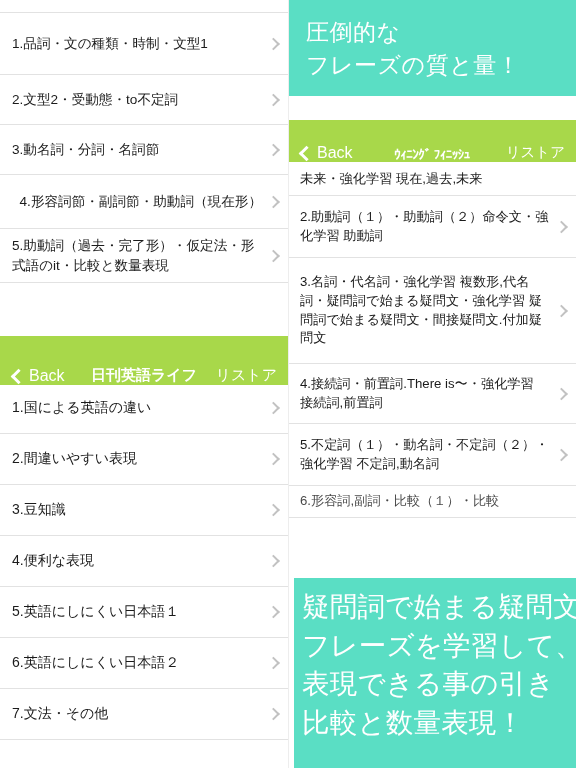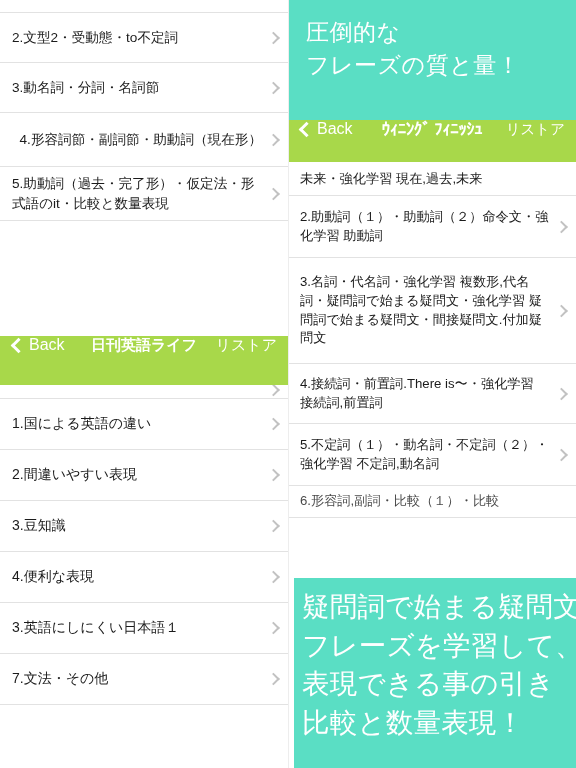--- a/index.html
+++ b/index.html
@@ -32,21 +32,21 @@
     width: 9px; height: 9px;
     border-right: 2px solid #c2c2c2;
     border-top: 2px solid #c2c2c2;
     transform-origin: center;
     transform: translateY(-50%) rotate(45deg);
   }
 
   
   .navbar {
     position: absolute; left: 0; width: 100%;
-    display: flex; align-items: flex-start;
+    display: flex; align-items: flex-end;
     color: #ffffff;
     z-index: 5;
   }
   .nav-back { display: flex; align-items: center; gap: 5px; }
   .nav-chev {
     width: 11px; height: 11px;
     border-left: 3px solid #fff;
     border-bottom: 3px solid #fff;
     transform: rotate(45deg);
     margin-left: 2px;
@@ -76,42 +76,42 @@
   #left-nav {
     top: 336px; height: 49px;
     background: #a8d84a;
     font-size: 15.5px;
     padding: 0 11px;
   }
   #left-nav .nav-title { font-size: 15px; font-weight: 600; }
   #left-nav .nav-right { font-size: 15px; }
   #left-nav .nav-back span { font-size: 16px; }
 
-  #left-bottom-list { position: absolute; left: 0; top: 382px; width: 288px; }
+  #left-bottom-list { position: absolute; left: 0; top: 366px; width: 288px; }
   #left-bottom-list .row { height: 51px; font-size: 14px; }
   #left-bottom-list .row.clipped { height: 17px; align-items: flex-start; overflow: hidden; }
   #left-bottom-list .row.clipped .row-text { margin-top: -16px; }
 
   
   #right-panel { left: 288px; top: 0; width: 288px; height: 768px; background:#fff; }
 
   #promo-top {
-    left: 0; top: 0; width: 288px; height: 120px;
+    left: 0; top: 0; width: 288px; height: 96px;
     background: #5adec4;
   }
   #promo-top .promo-inner { padding: 16px 0 0 18px; }
   #promo-top .promo-line { font-size: 23px; line-height: 1.45; letter-spacing: .5px; }
 
   #right-nav {
     top: 120px; height: 42px;
     background: #a8d84a;
     padding: 0 11px;
   }
   #right-nav .nav-back span { font-size: 16px; }
-  #right-nav .nav-title { font-size: 17px; font-weight: 700; letter-spacing: -0.5px; }
+  #right-nav .nav-title { font-size: 13px; font-weight: 700; letter-spacing: -0.5px; }
   #right-nav .nav-right { font-size: 14.5px; }
 
   #right-list { position: absolute; left: 0; top: 162px; width: 288px; }
   #right-list .row { font-size: 13.2px; padding: 0 26px 0 12px; }
   #right-list .row.clipped-top { height: 34px; align-items: flex-start; }
   #right-list .row.clipped-top .row-text { margin-top: 8px; }
   #right-list .row.h2 { height: 62px; }
   #right-list .row.h4 { height: 106px; }
   #right-list .row.h2b { height: 60px; }
   #right-list .row.h2c { height: 62px; justify-content: flex-end; }
@@ -133,20 +133,24 @@
 </head>
 <body>
 
 <div id="root">
 
   <div class="panel" id="left-panel">
 
     <div class="list" id="left-top-list">
       <div class="top-rule"></div>
 
+      <div class="row r1">
+        <span class="row-text">1.品詞・文の種類・時制・文型1</span>
+        <span class="chev"></span>
+      </div>
       <div class="row r2">
         <span class="row-text">2.文型2・受動態・to不定詞</span>
         <span class="chev"></span>
       </div>
       <div class="row r3">
         <span class="row-text">3.動名詞・分詞・名詞節</span>
         <span class="chev"></span>
       </div>
       <div class="row r4">
         <span class="row-text">4.形容詞節・副詞節・助動詞（現在形）</span>
@@ -182,21 +186,25 @@
       </div>
       <div class="row">
         <span class="row-text">3.豆知識</span>
         <span class="chev"></span>
       </div>
       <div class="row">
         <span class="row-text">4.便利な表現</span>
         <span class="chev"></span>
       </div>
       <div class="row">
-        <span class="row-text">3.英語にしにくい日本語１</span>
+        <span class="row-text">5.英語にしにくい日本語１</span>
+        <span class="chev"></span>
+      </div>
+      <div class="row">
+        <span class="row-text">6.英語にしにくい日本語２</span>
         <span class="chev"></span>
       </div>
       <div class="row">
         <span class="row-text">7.文法・その他</span>
         <span class="chev"></span>
       </div>
     </div>
   </div>
 
   <div class="divider-v"></div>

